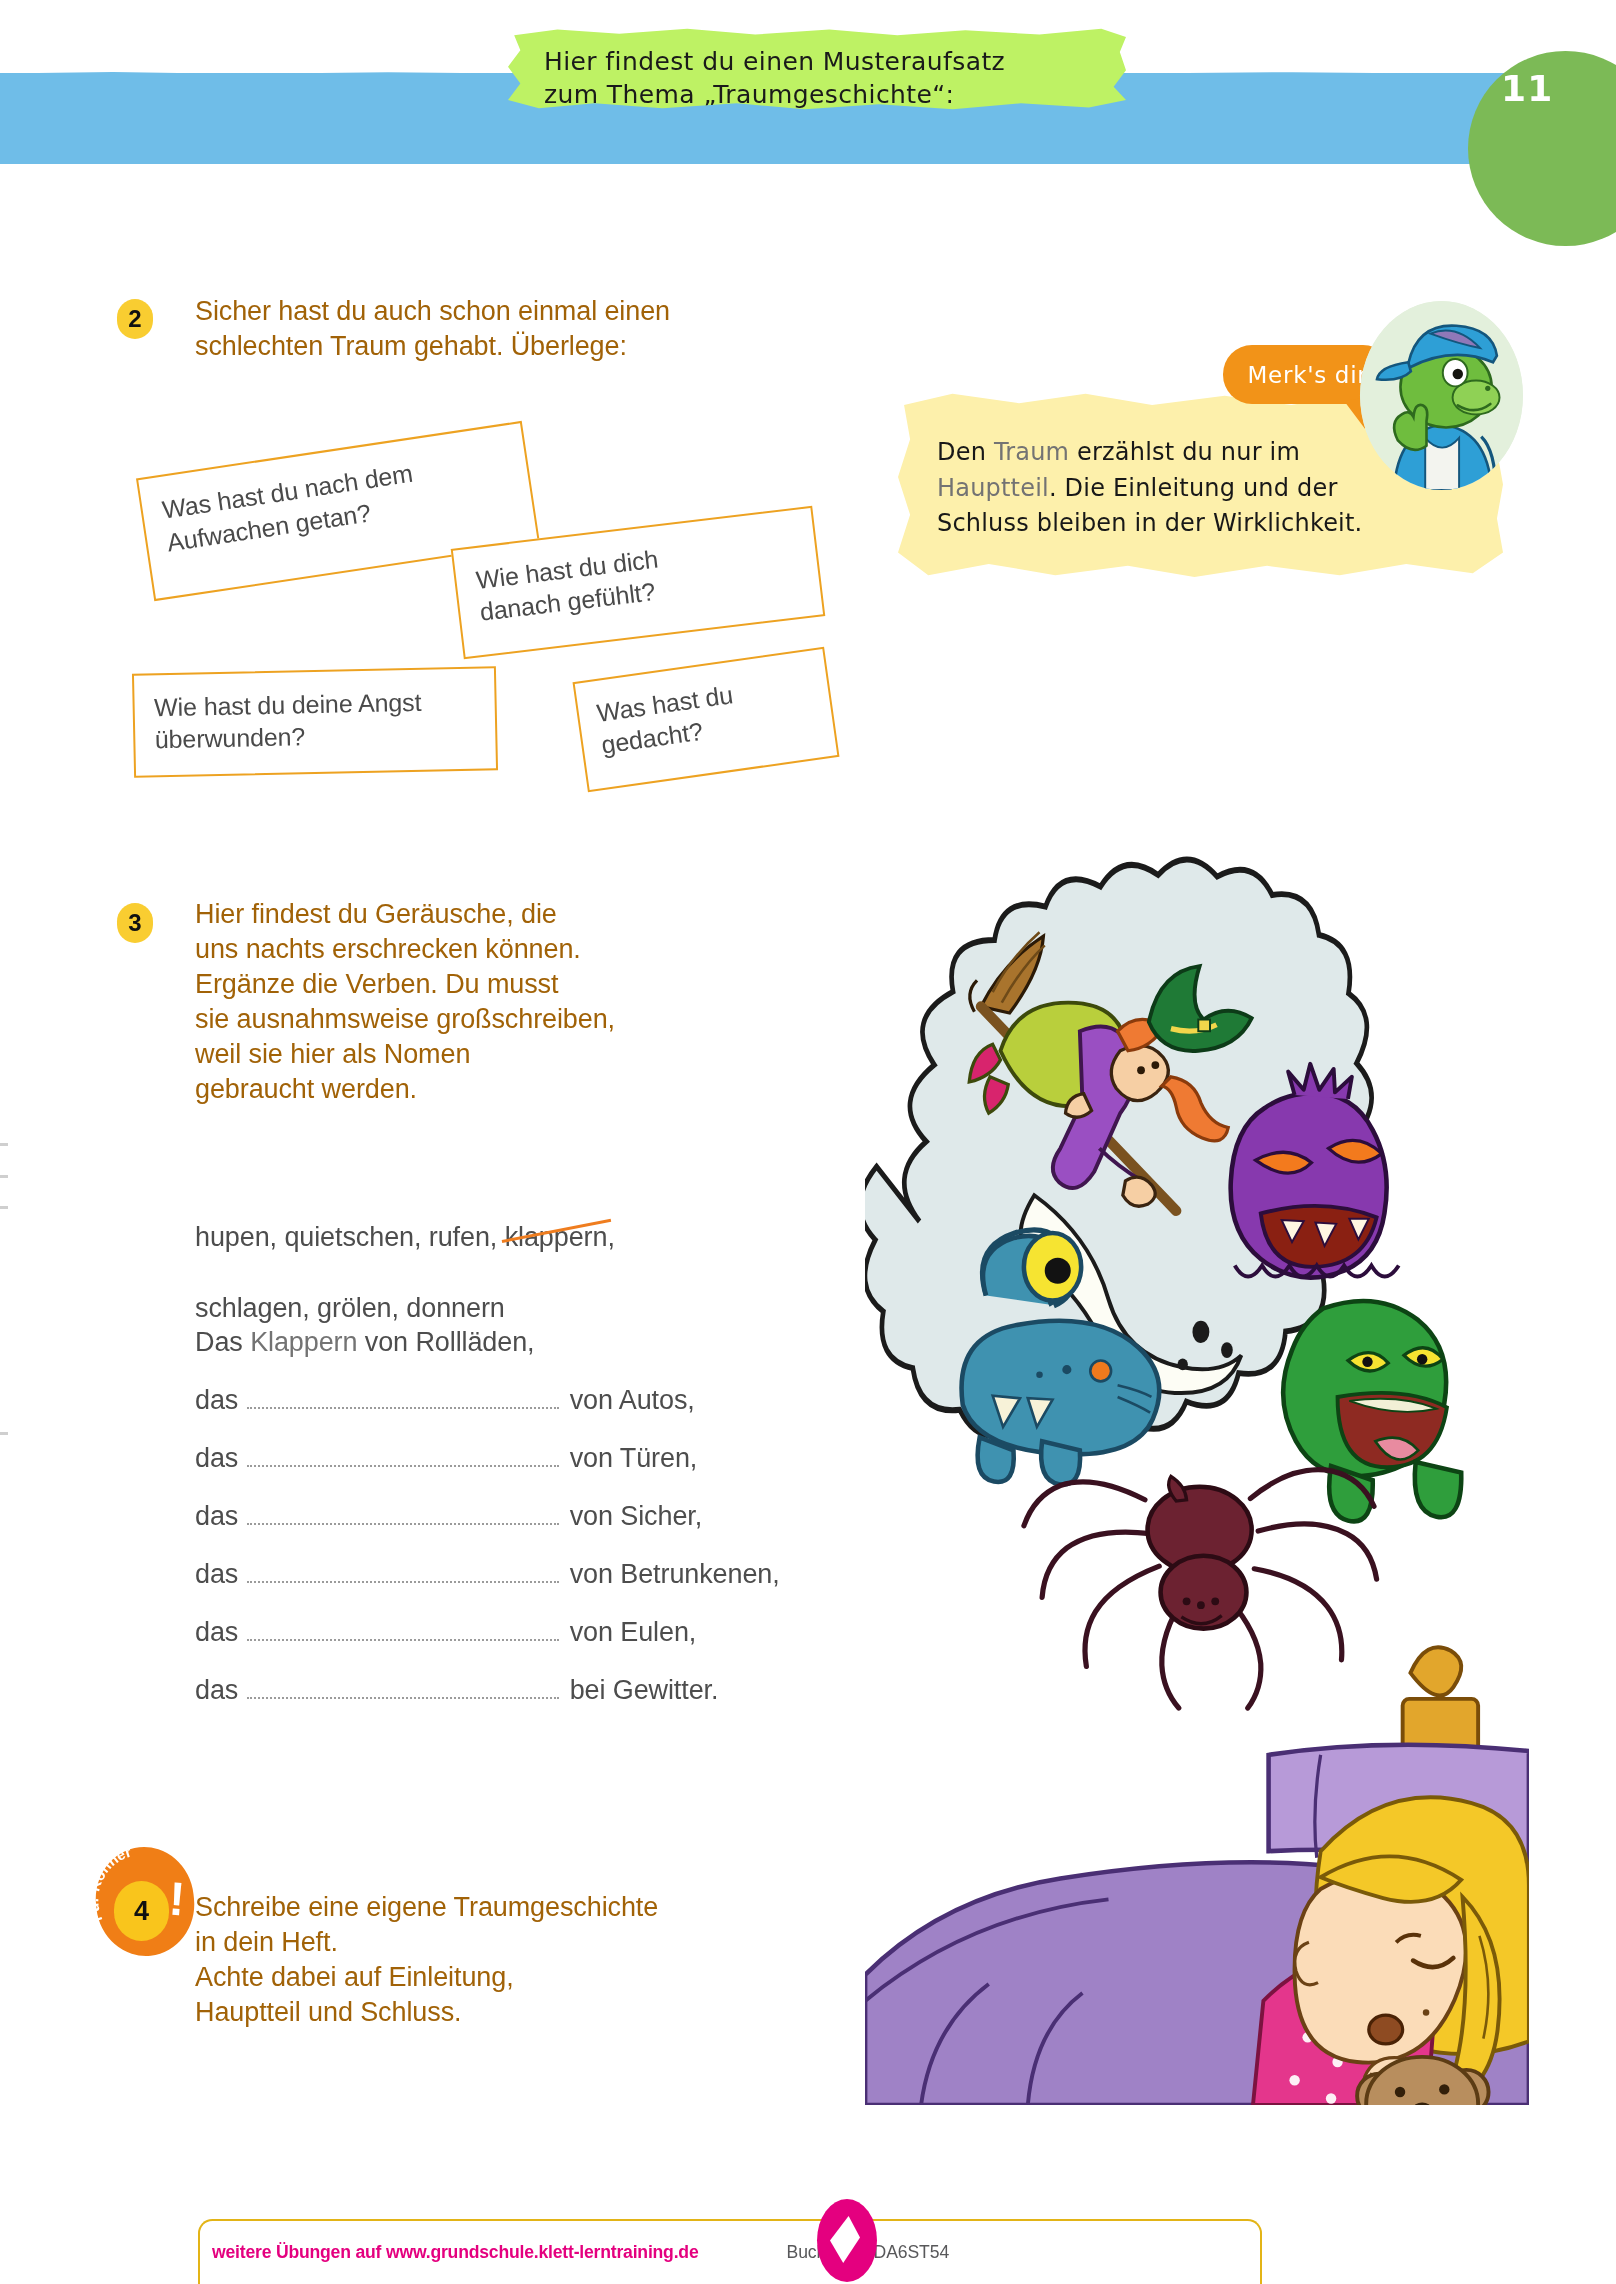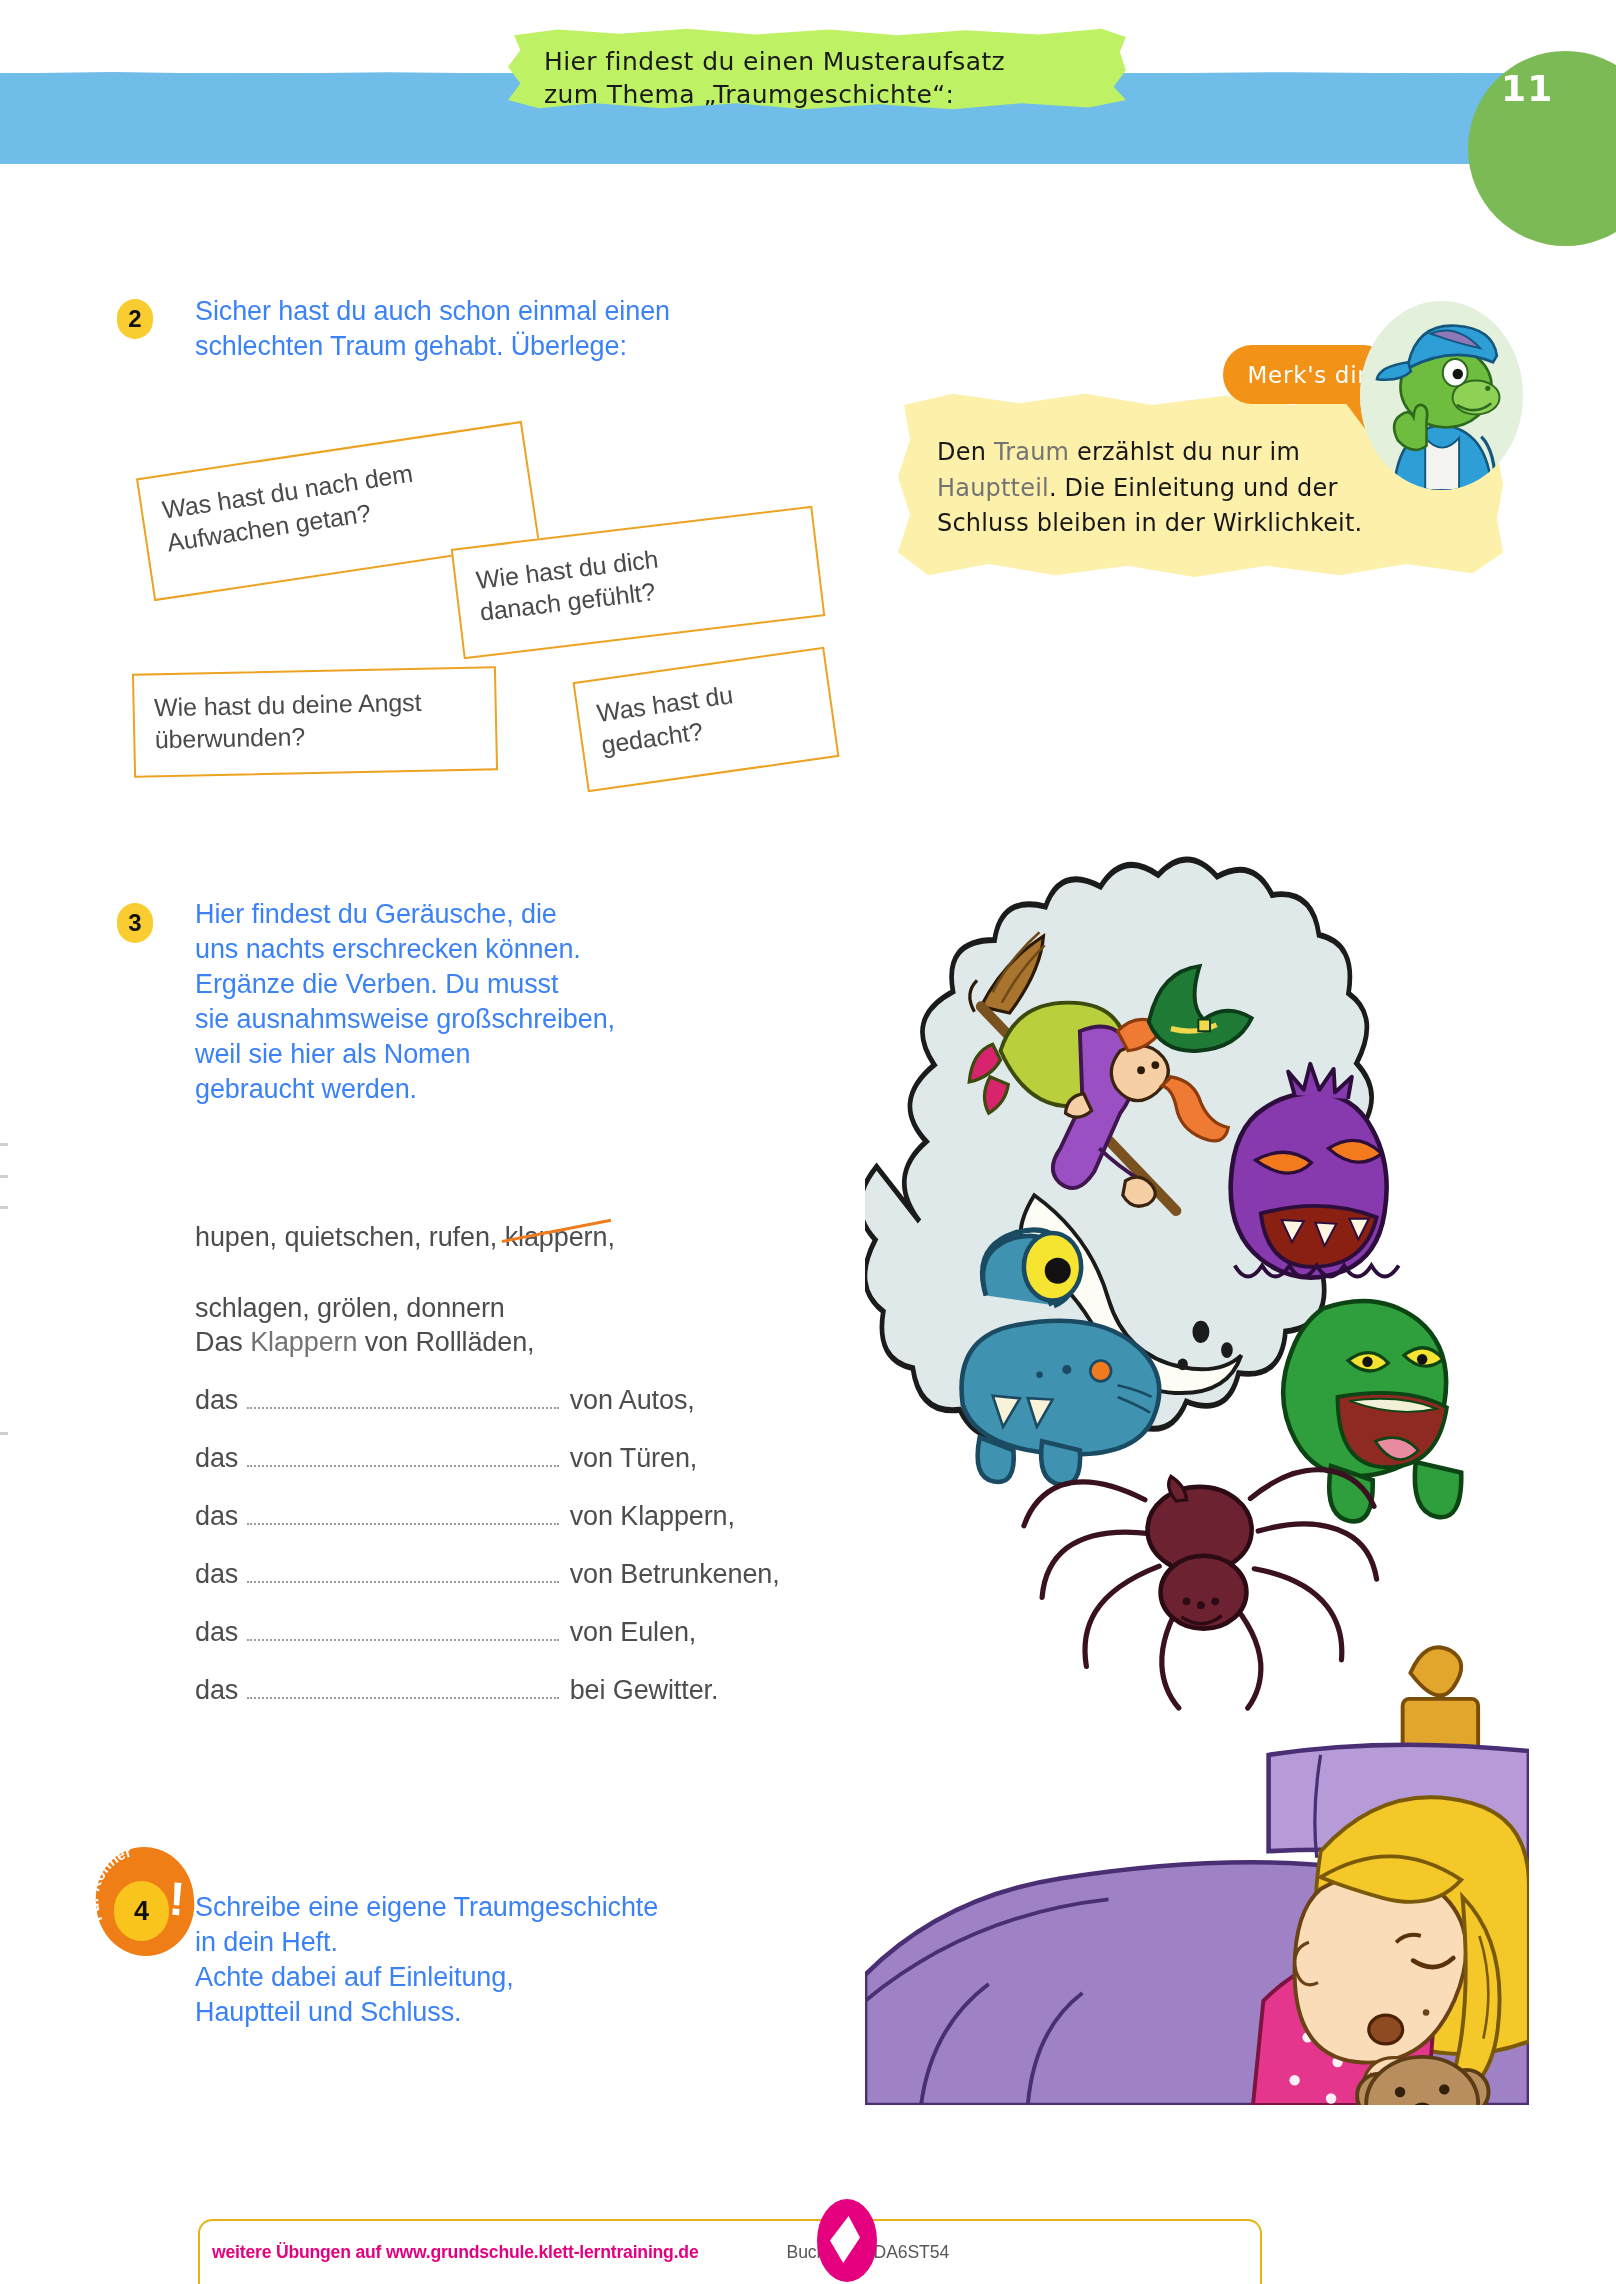--- a/index.html
+++ b/index.html
@@ -48,21 +48,21 @@
   .ex-num{
     position:absolute;width:36px;height:40px;border-radius:50%/46%;
     background:#f9cd31;color:#111;font-size:24px;font-weight:bold;
     display:flex;align-items:center;justify-content:center;
     font-family:"Liberation Sans",sans-serif;
   }
 
   
   .body-text{
     font-family:"Liberation Sans",sans-serif;
-    font-size:27px;line-height:1.30;color:#3b82f6;
+    font-size:27px;line-height:1.30;color:#a16207;
     letter-spacing:-0.1px;white-space:pre-line;
   }
 
   
   .qcard{
     position:absolute;border:2px solid #eda221;background:#ffffff;
     box-sizing:border-box;
   }
   .qcard span{
     display:block;
@@ -306,21 +306,21 @@
       <span>von Autos,</span>
     </div>
     <div class="fill-row">
       <span class="lead">das</span>
       <span class="fill-blank"></span>
       <span>von Türen,</span>
     </div>
     <div class="fill-row">
       <span class="lead">das</span>
       <span class="fill-blank"></span>
-      <span>von Klappern,</span>
+      <span>von Sicher,</span>
     </div>
     <div class="fill-row">
       <span class="lead">das</span>
       <span class="fill-blank"></span>
       <span>von Betrunkenen,</span>
     </div>
     <div class="fill-row">
       <span class="lead">das</span>
       <span class="fill-blank"></span>
       <span>von Eulen,</span>

